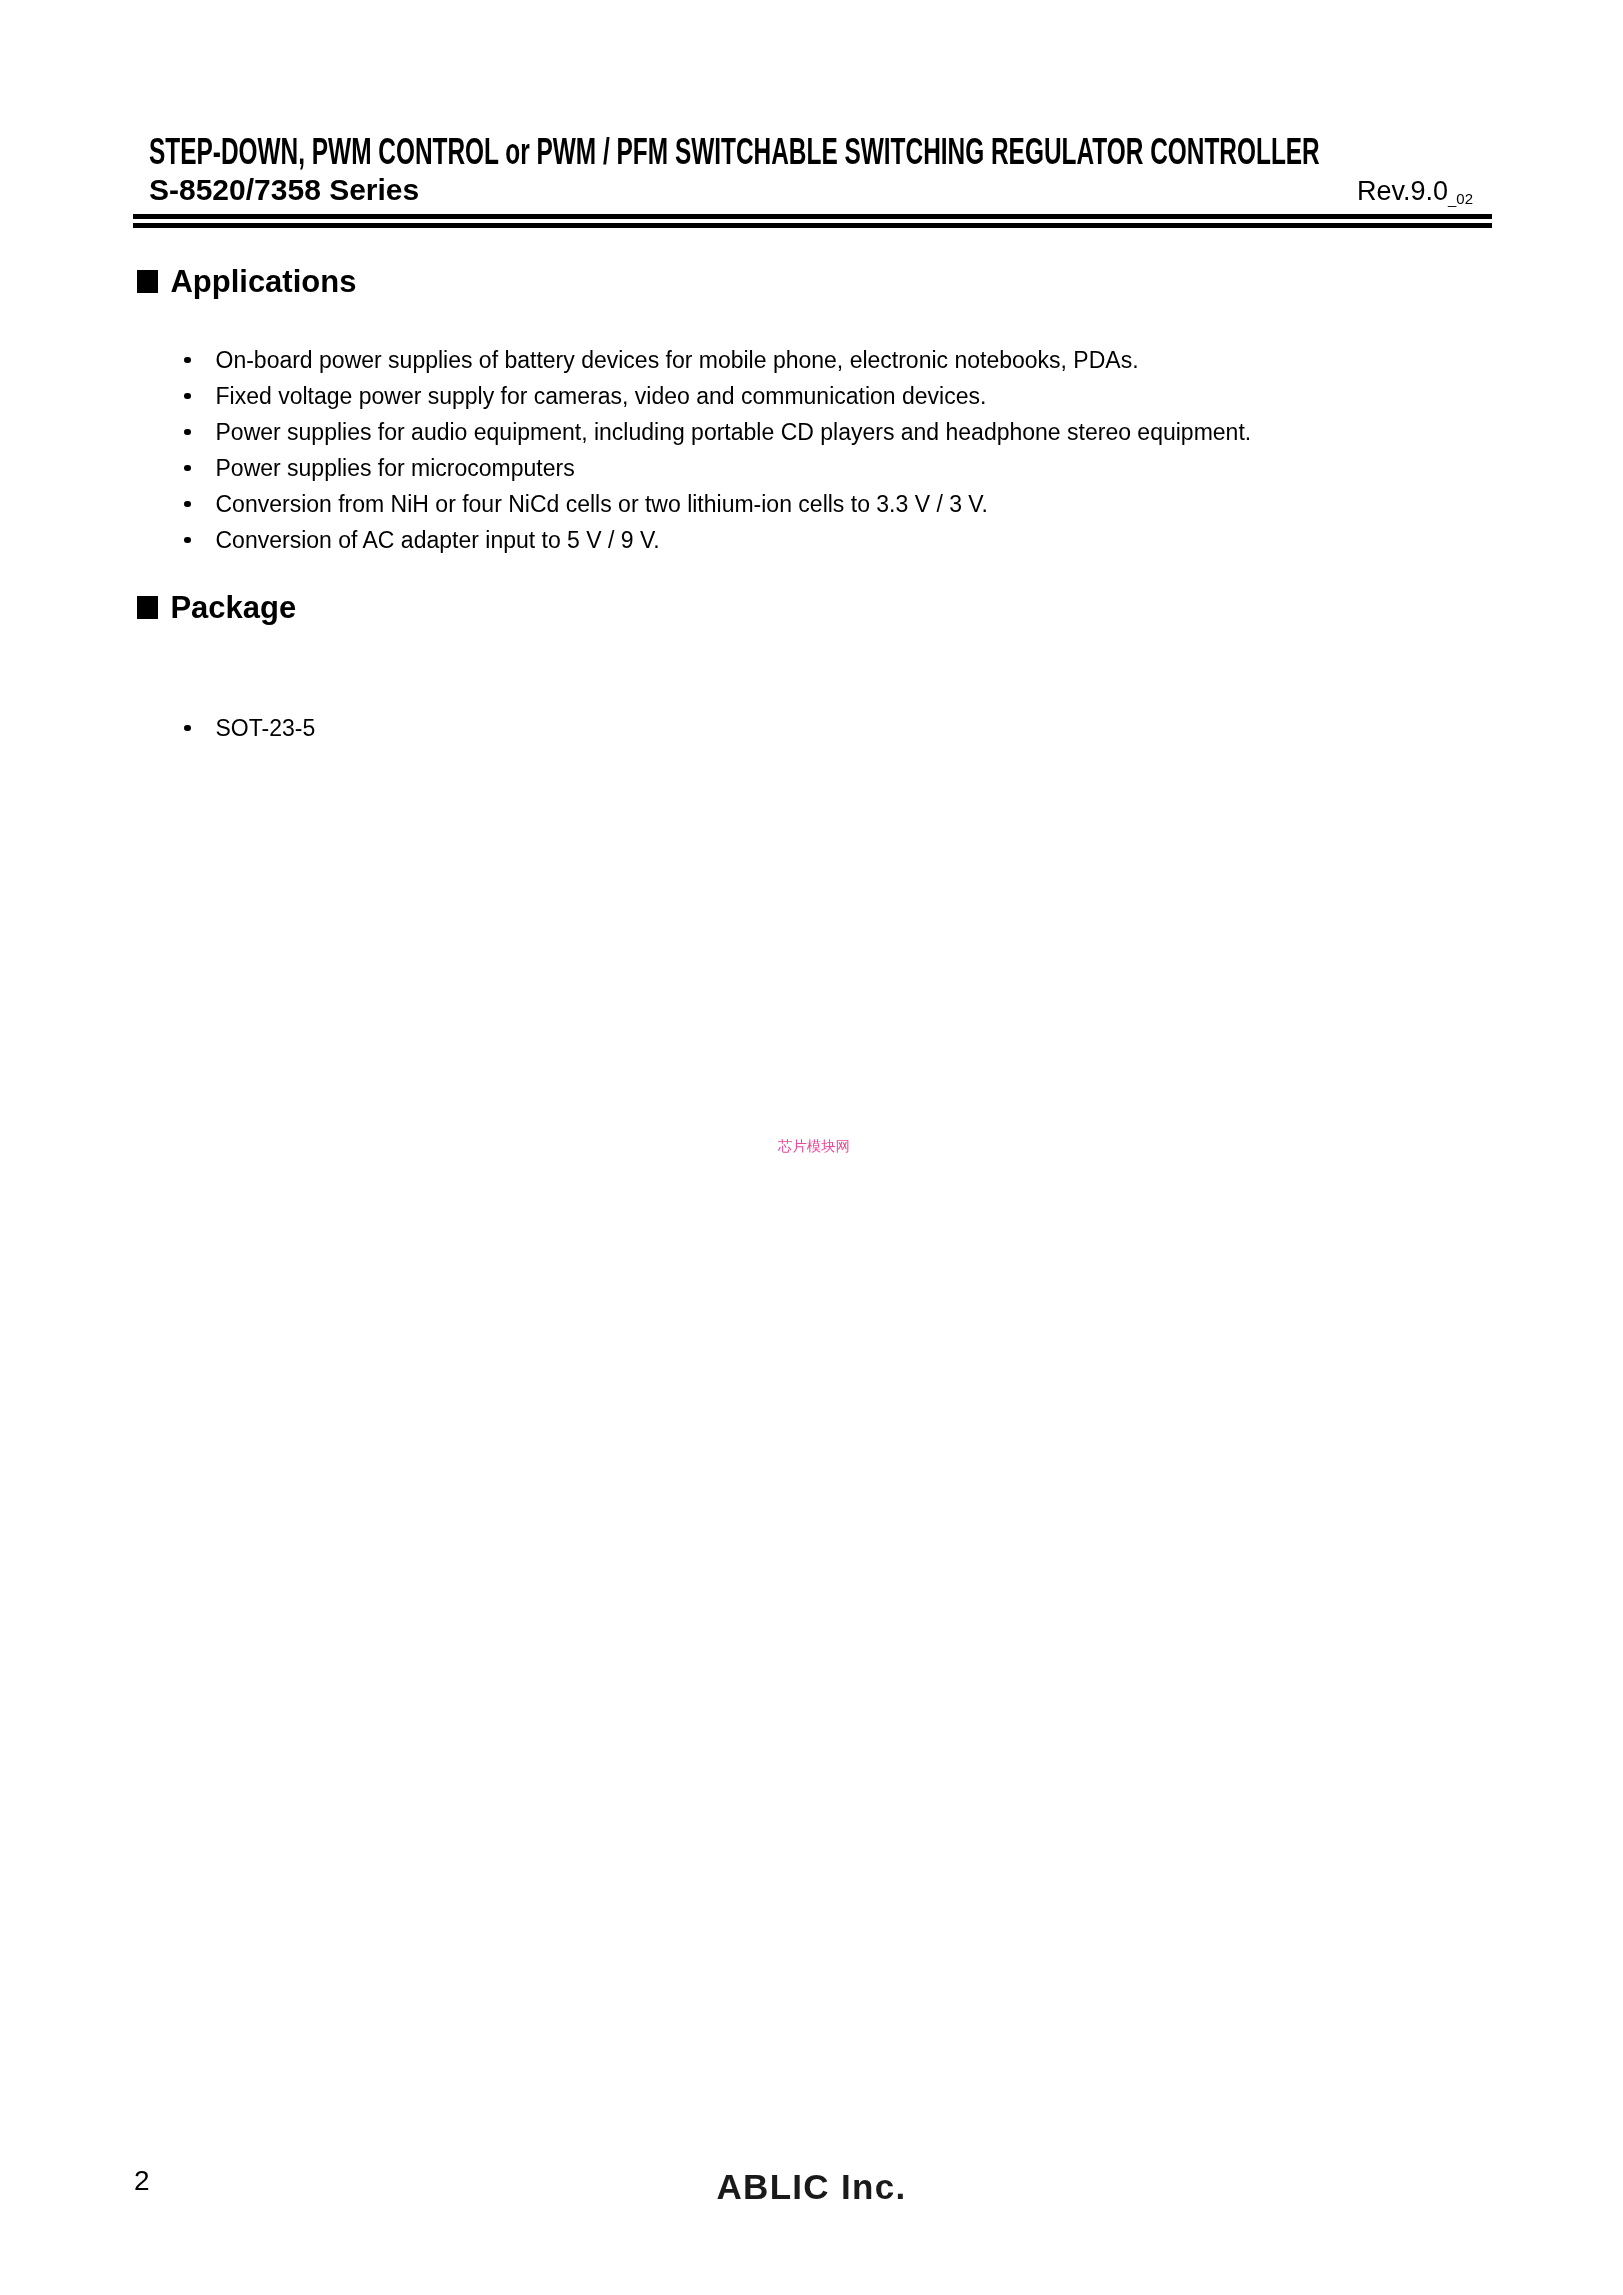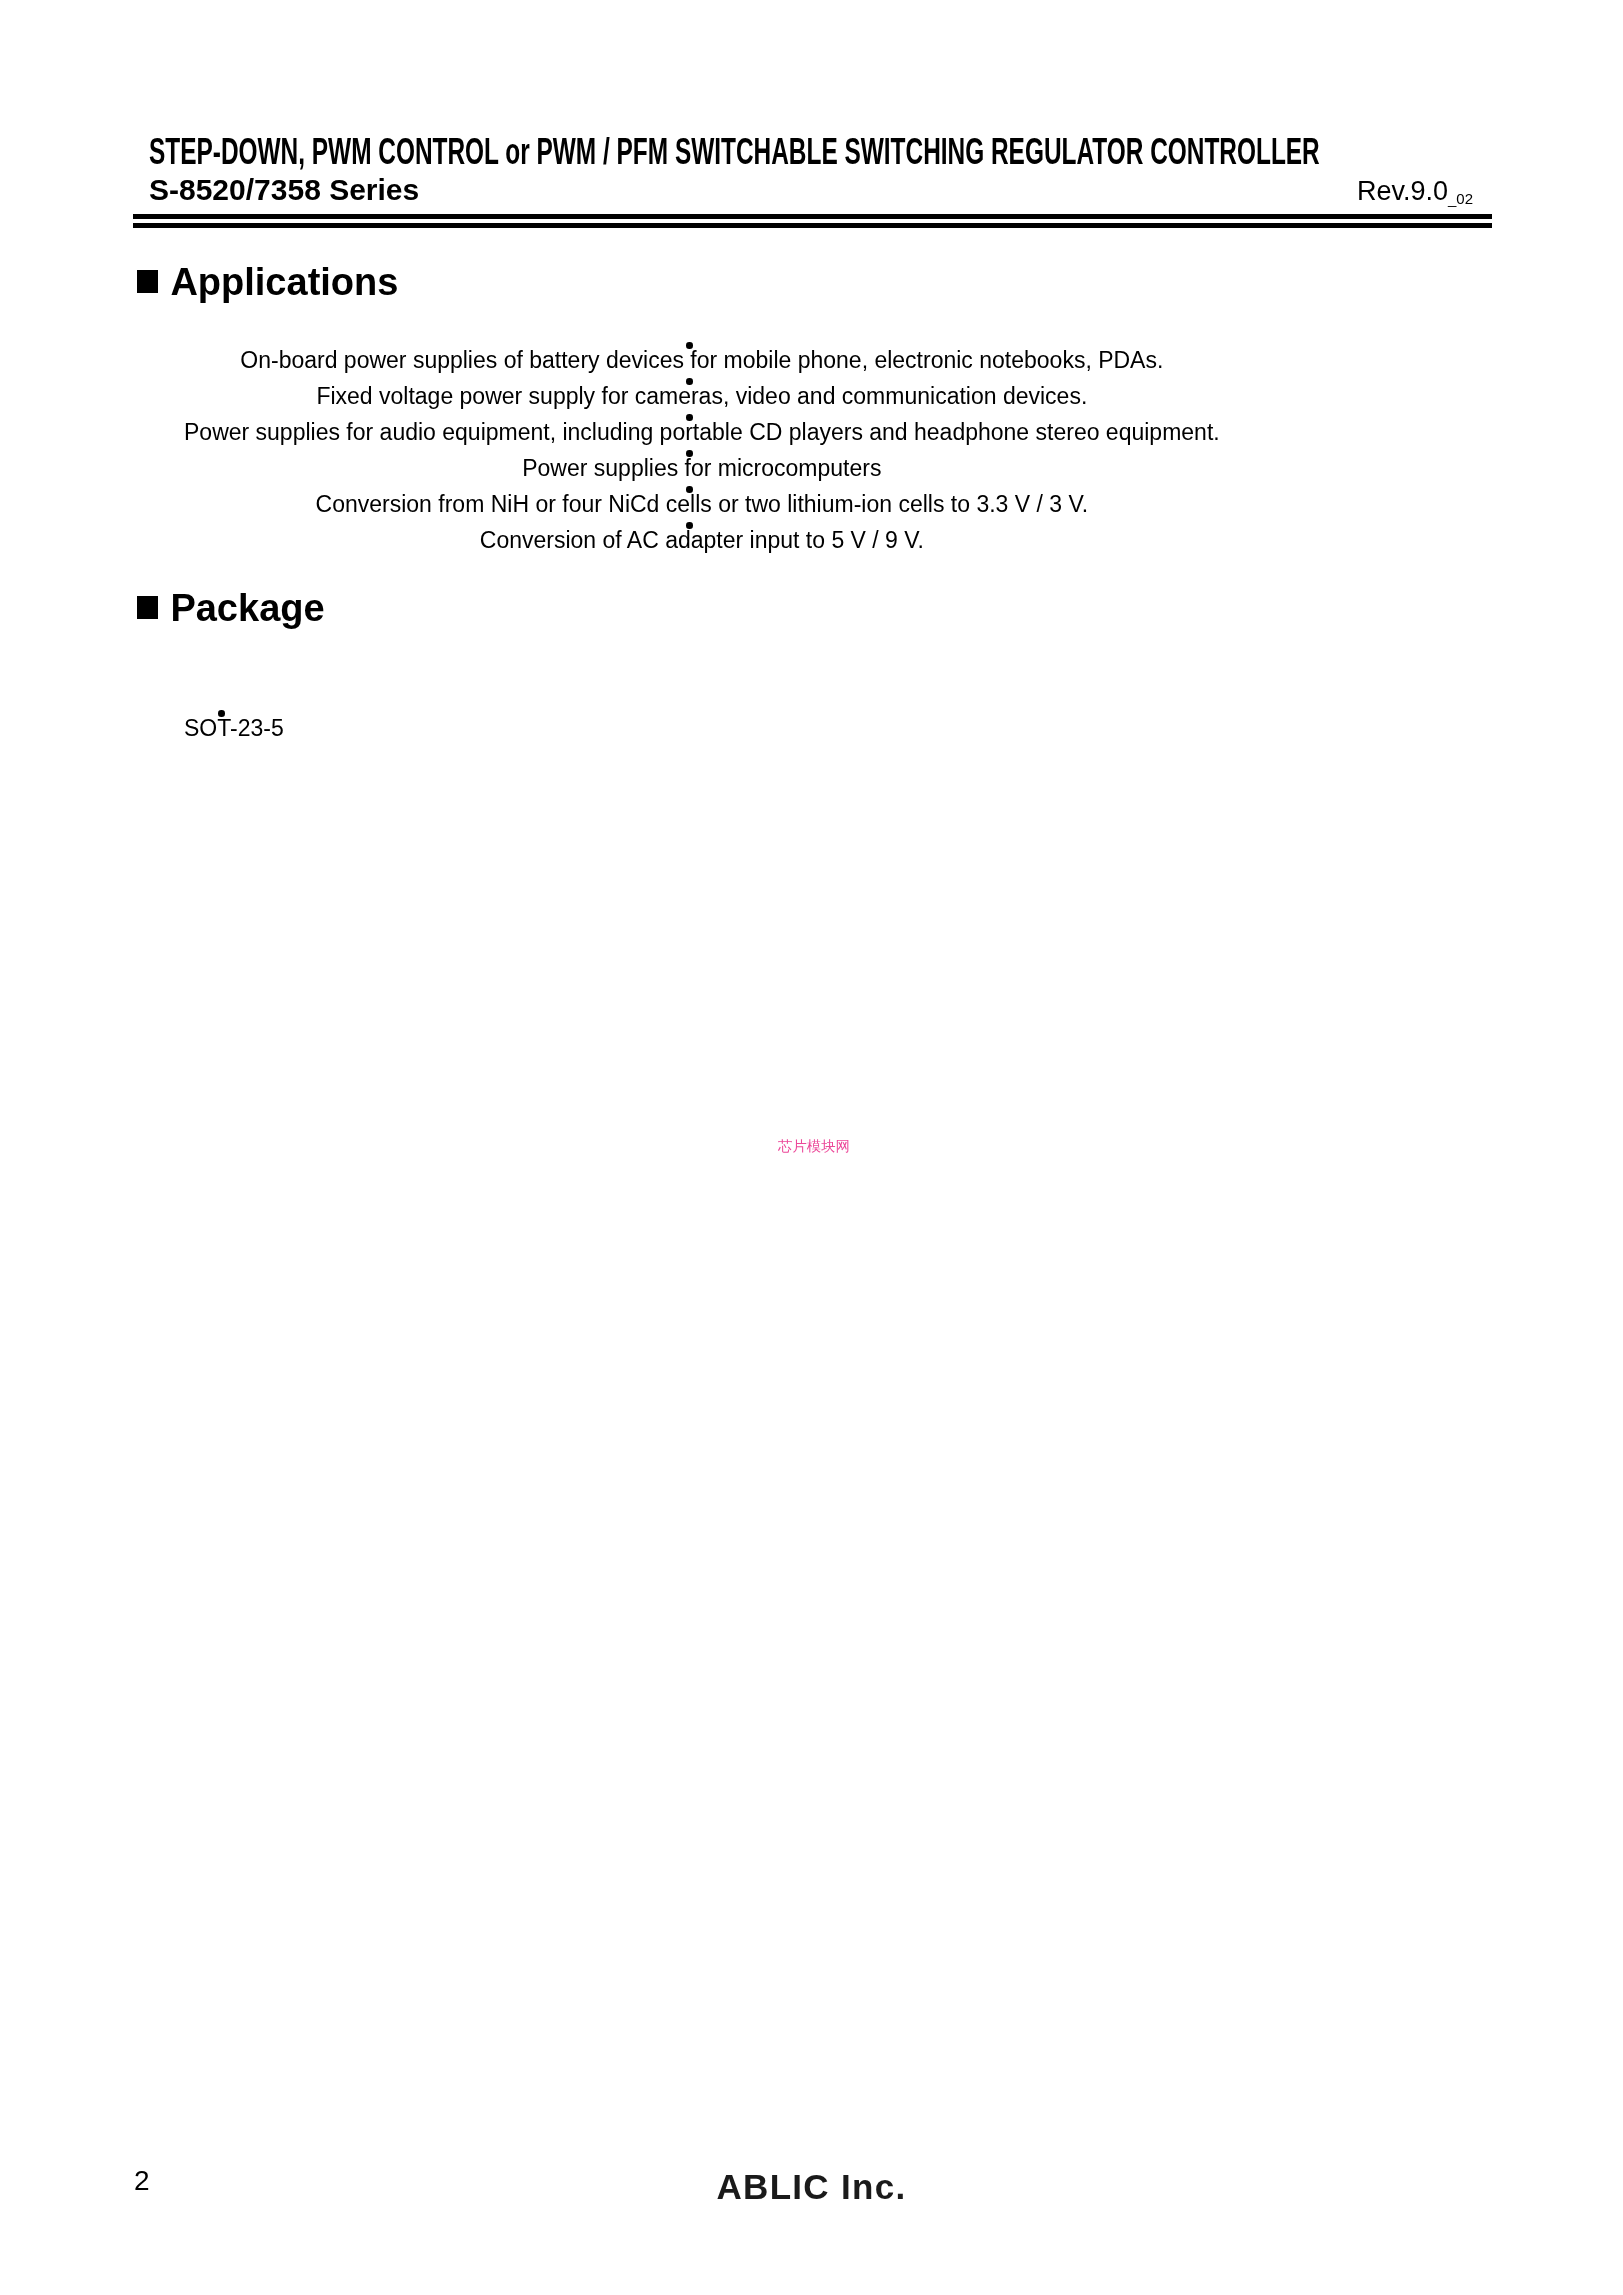--- a/index.html
+++ b/index.html
@@ -70,39 +70,38 @@
     align-items:center;
   }
   .section-heading .marker{
     width:21px;
     height:23px;
     background:#000;
     margin-right:12.4px;
     flex:0 0 auto;
   }
   .section-heading .heading-text{
-    font-size:38px;
+    font-size:31px;
     font-weight:bold;
     line-height:1;
     white-space:nowrap;
   }
   #applications-heading{top:266px;}
   #package-heading{top:592px;text-align:center;}
   
   .bullet-list{
     position:absolute;
     left:184px;
   }
   #applications-list{top:342px;}
   #package-list{top:710px;}
   .bullet-row{
     display:flex;
     align-items:center;
     height:36px;
-    flex-direction:column;
   }
   .bullet-dot{
     width:6.5px;
     height:6.5px;
     border-radius:50%;
     background:#000;
     margin-right:25px;
     flex:0 0 auto;
   }
   .bullet-text{

